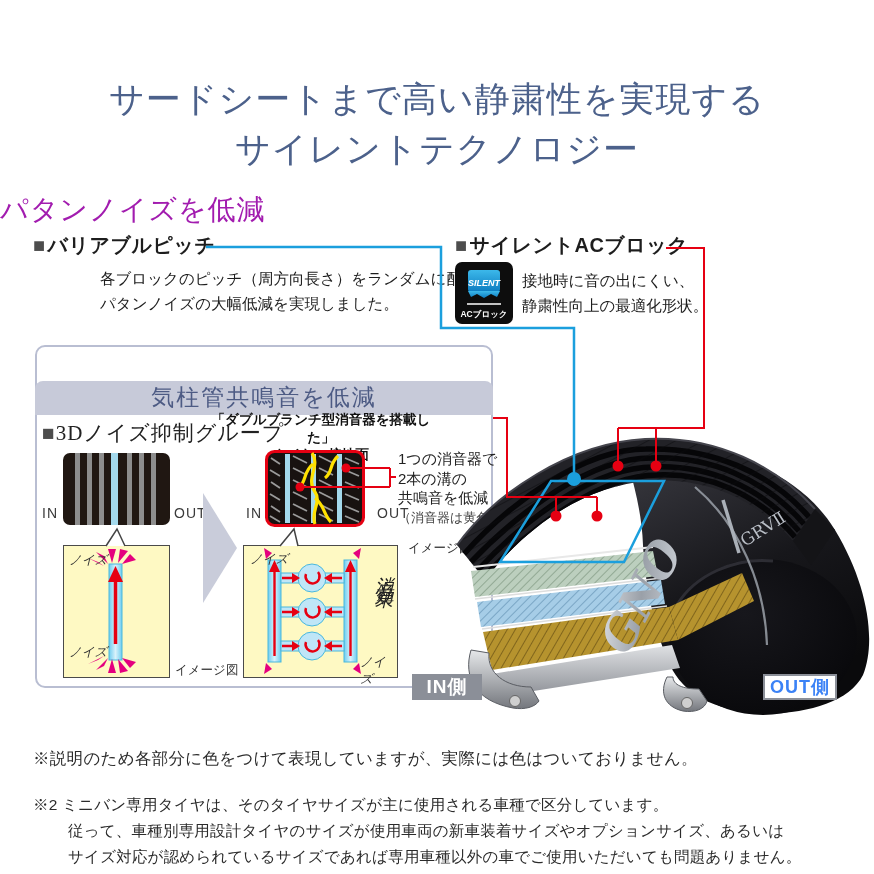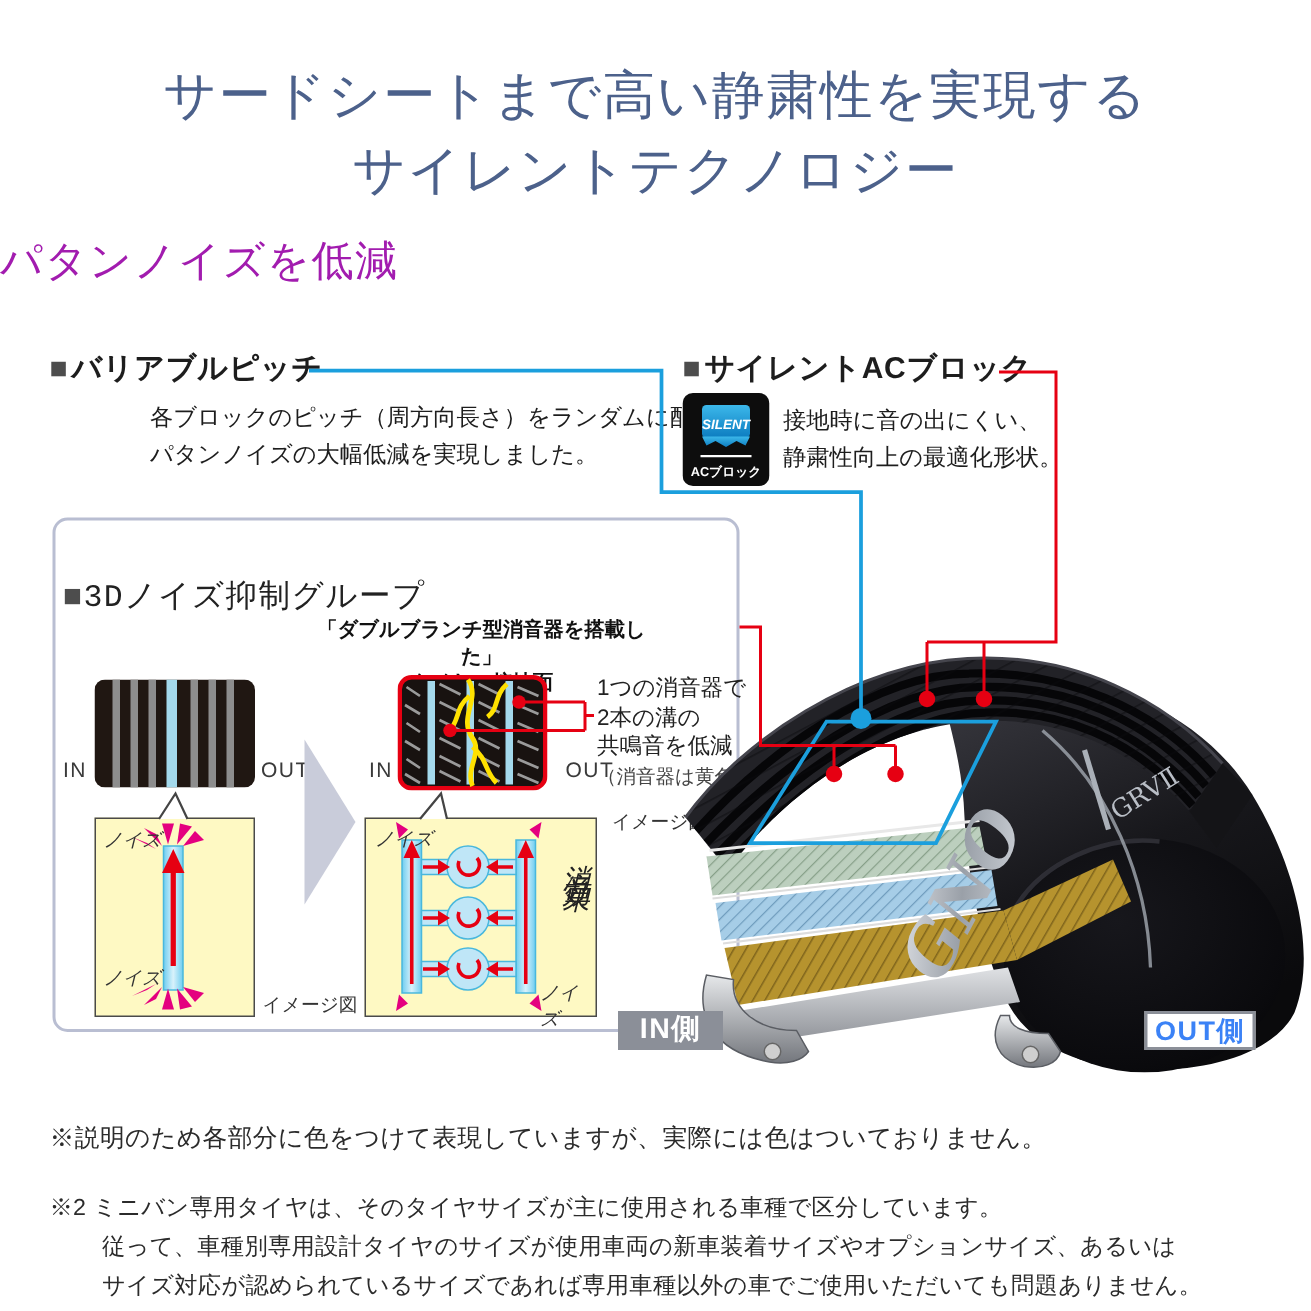--- a/index.html
+++ b/index.html
@@ -1,19 +1,19 @@
 <!DOCTYPE html>
 <html><head>
 <meta charset="utf-8">
 <style>
   html,body{margin:0;padding:0;background:#fff;}
   #canvas{position:relative;width:874px;height:874px;background:#fff;overflow:hidden;
           font-family:"Liberation Sans",sans-serif;color:#222;}
   .abs{position:absolute;}
-  .serif{font-family:Liberation Mono, monospace;}
+  .serif{font-family:Liberation Serif, serif;margin-top:36px;}
   
   .title{left:0;width:874px;text-align:center;font-size:35px;letter-spacing:1px;color:#4c618b;}
   .subtitle{left:0;width:874px;font-size:28px;color:#a21caf;letter-spacing:1px;}
   
   .feat-head{font-size:20px;font-weight:bold;color:#1d1d1d;letter-spacing:.5px;}
   .feat-head .sq{color:#4d4d4d;margin-right:2px;}
   .feat-desc{font-size:15.5px;line-height:25px;color:#1d1d1d;}
   
   .panel{left:35px;top:345px;width:458px;height:343px;background:#fff;
          border:2px solid #b9bed2;border-radius:10px;box-sizing:border-box;}
@@ -75,20 +75,21 @@
       <line x1="12" y1="42" x2="46" y2="42" stroke="#fff" stroke-width="1.5"></line>
       <text x="29" y="55" text-anchor="middle" font-size="8.5" font-weight="bold" fill="#fff">ACブロック</text>
     </svg>
   </div>
   <div class="abs feat-desc" style="left:522px;top:268px">
     <div>接地時に音の出にくい、</div>
     <div>静粛性向上の最適化形状。</div>
   </div>
 
   <div class="abs panel"></div>
+  <div class="abs serif panel-header">気柱管共鳴音を低減</div>
   <div class="abs serif sub3d" style="left:42px;top:383px">
     <span style="color:#4d4d4d">■</span><span>3Dノイズ抑制グループ</span>
   </div>
   <div class="abs cap" style="left:210px;top:411px;width:222px">
     <div>「ダブルブランチ型消音器を搭載した」</div>
     <div>タイヤの接地面</div>
   </div>
 
   <div class="abs" style="left:63px;top:453px">
     <svg width="107" height="72" viewBox="0 0 107 72">

